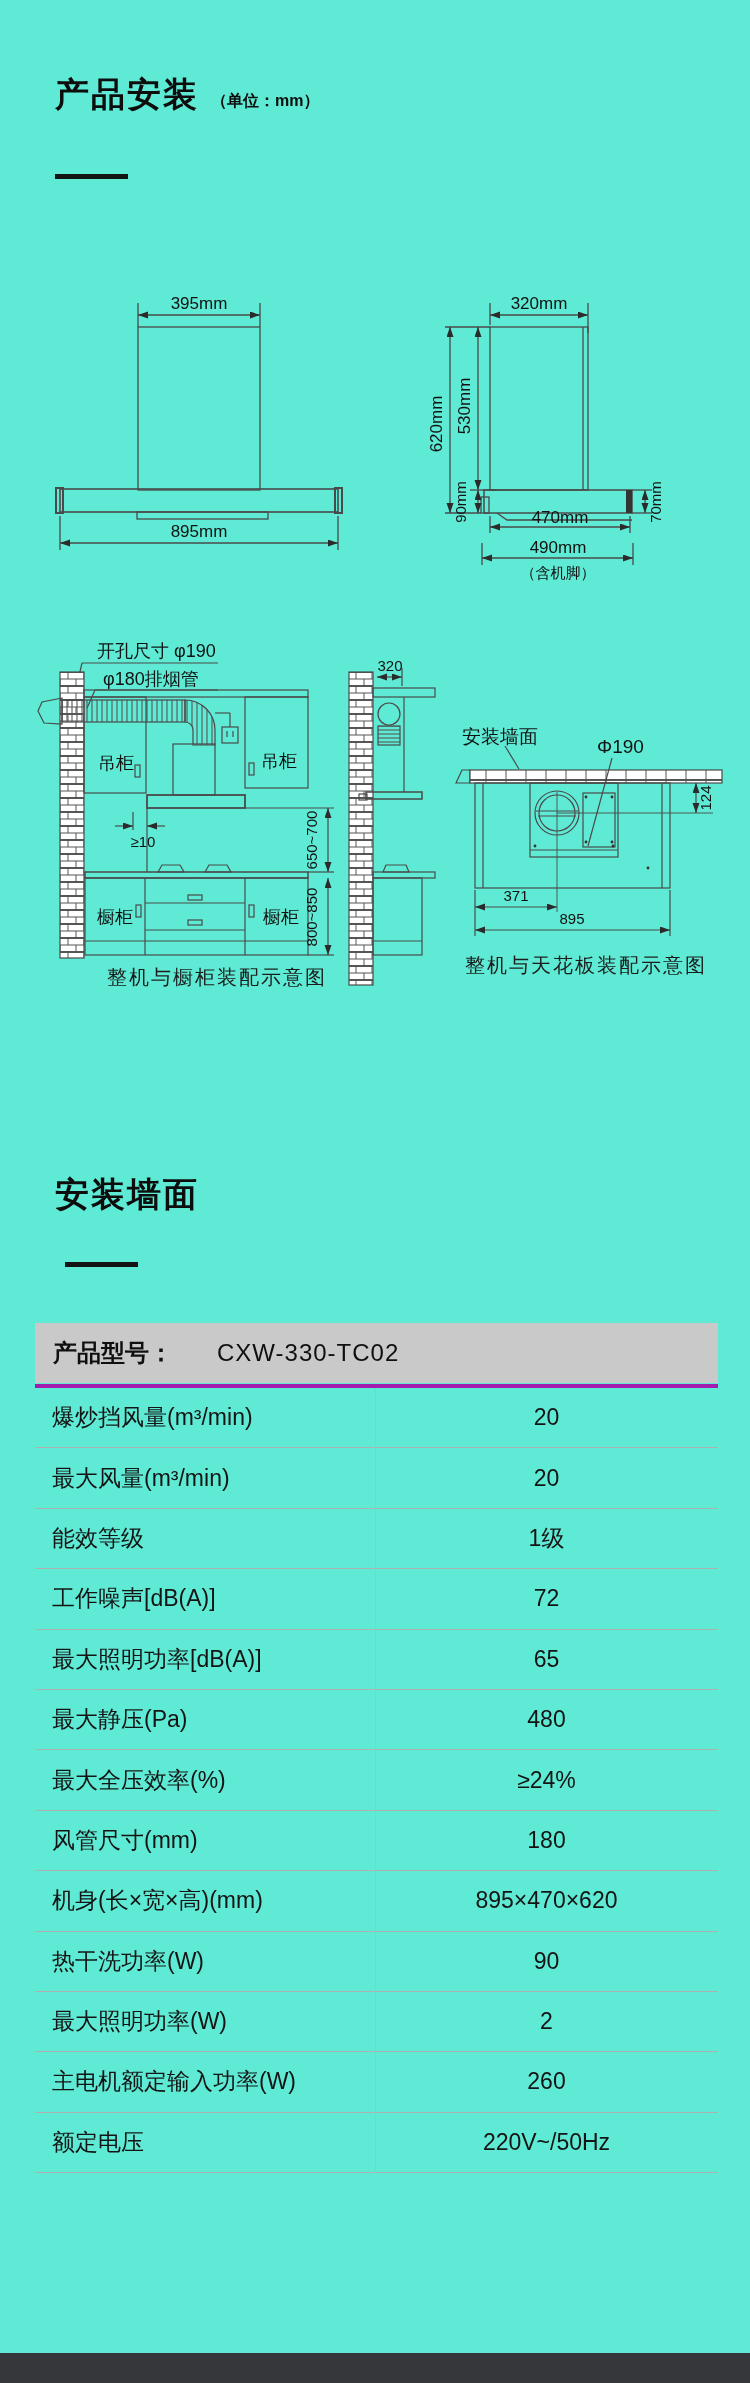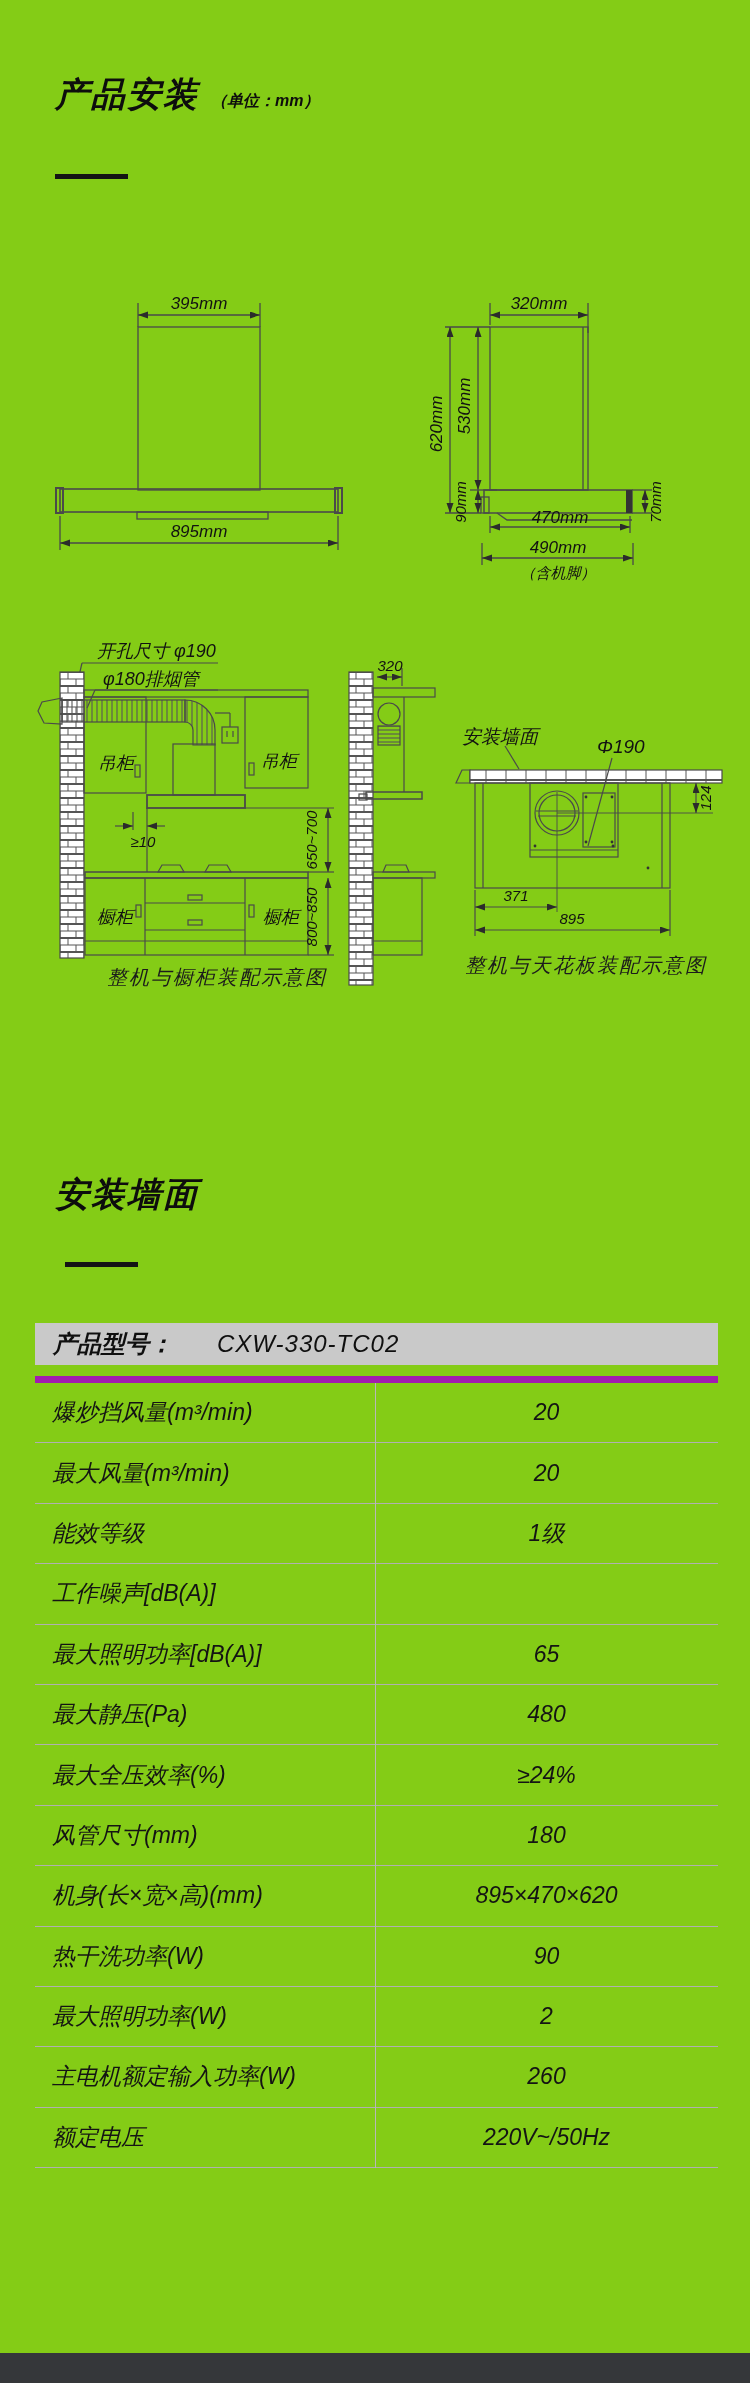--- a/index.html
+++ b/index.html
@@ -1,29 +1,29 @@
 <!DOCTYPE html>
 <html><head>
 <meta charset="utf-8">
 <style>
   html,body{margin:0;padding:0;background:#fff;}
-  .page{position:relative;width:750px;height:2383px;background:#84cc16;
-        font-family:"Liberation Sans",sans-serif;overflow:hidden;color:#111;font-style:italic;}
+  .page{position:relative;width:750px;height:2383px;background:#5eead4;
+        font-family:"Liberation Sans",sans-serif;overflow:hidden;color:#111;}
   svg{font-family:"Liberation Sans",sans-serif;}
 
   .sec-title{position:absolute;left:55px;display:flex;align-items:baseline;gap:12px;}
   .sec-title .big{font-size:34px;font-weight:700;letter-spacing:2px;color:#0d0d0d;}
   .sec-title .unit{font-size:16px;font-weight:700;color:#0d0d0d;}
   .dash{position:absolute;width:73px;height:5px;background:#141414;}
 
   .params-table{position:absolute;left:35px;top:1323px;width:683px;}
-  .pt-header{height:42px;background:#c9c9c9;display:flex;align-items:center;padding-left:18px;box-sizing:border-box;}
+  .pt-header{height:60px;background:#c9c9c9;display:flex;align-items:center;padding-left:18px;box-sizing:border-box;}
   .pt-header .lab{font-size:24px;font-weight:700;color:#0f0f0f;}
   .pt-header .val{font-size:24px;font-weight:500;color:#0f0f0f;margin-left:44px;letter-spacing:1px;}
-  .pt-rows{position:relative;margin-top:11px;border-top:7px solid #a21caf;}
+  .pt-rows{position:relative;margin-top:1px;border-top:4px solid #a21caf;}
   .pt-row{display:flex;align-items:center;height:60.4px;border-bottom:1px solid #b0b0b0;box-sizing:border-box;}
   .pt-row .lab{width:340px;padding-left:17px;font-size:23px;color:#141414;box-sizing:border-box;}
   .pt-row .val{flex:1;text-align:center;font-size:23px;color:#141414;}
   .pt-divider{position:absolute;left:340px;top:0;bottom:0;width:1px;background:#b8b8b8;}
 
   .footer-bar{position:absolute;left:0;bottom:0;width:750px;height:30px;background:#35373a;}
 
   
   text{fill:#121212;stroke:none;}
   .dt{font-size:17px;text-anchor:middle;}
@@ -259,20 +259,21 @@
       <div class="pt-row">
           <span class="lab">最大风量(m³/min)</span>
           <span class="val">20</span>
         </div>
       <div class="pt-row">
           <span class="lab">能效等级</span>
           <span class="val">1级</span>
         </div>
       <div class="pt-row">
           <span class="lab">工作噪声[dB(A)]</span>
+          <span class="val">72</span>
         </div>
       <div class="pt-row">
           <span class="lab">最大照明功率[dB(A)]</span>
           <span class="val">65</span>
         </div>
       <div class="pt-row">
           <span class="lab">最大静压(Pa)</span>
           <span class="val">480</span>
         </div>
       <div class="pt-row">

